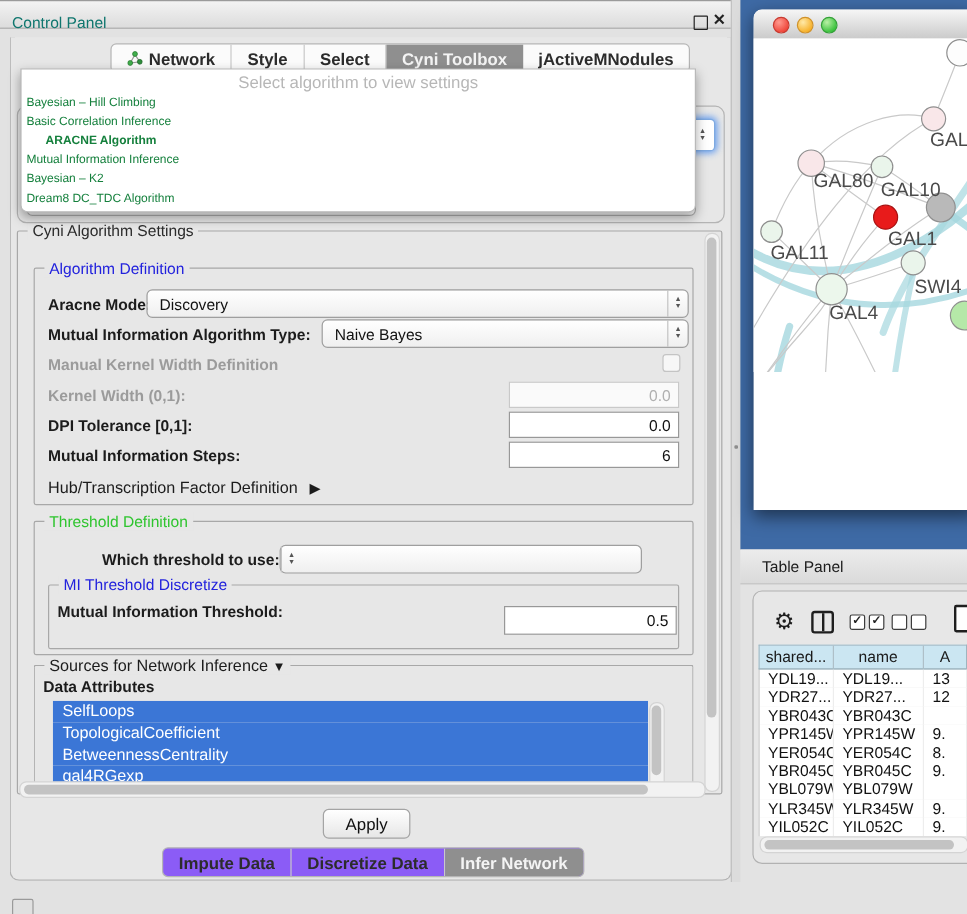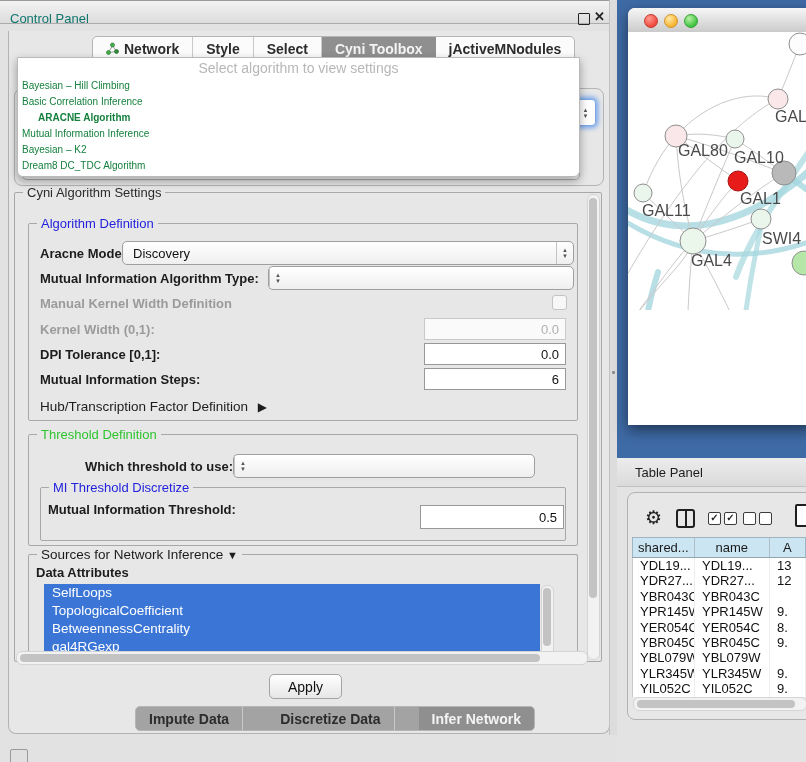--- a/index.html
+++ b/index.html
@@ -155,20 +155,21 @@
 <div class="abs lbl" style="left:40px;top:246px;">Aracne Mode:</div>
 <div class="abs combo" style="left:122px;top:241px;width:452px;">
   <span class="val">Discovery</span>
   <span class="step">
       <span>▲</span>
       <span>▼</span>
     </span>
 </div>
 <div class="abs lbl" style="left:40px;top:271px;">Mutual Information Algorithm Type:</div>
 <div class="abs combo" style="left:268px;top:266px;width:306px;">
+  <span class="val">Naive Bayes</span>
   <span class="step">
       <span>▲</span>
       <span>▼</span>
     </span>
 </div>
 <div class="abs lbl dis" style="left:40px;top:296px;">Manual Kernel Width Definition</div>
 <div class="abs checkbox" style="left:552px;top:295px;"></div>
 <div class="abs lbl dis" style="left:40px;top:322px;font-weight:bold;">Kernel Width (0,1):</div>
 <div class="abs field dis" style="left:424px;top:318px;width:142px;">0.0</div>
 <div class="abs lbl" style="left:40px;top:347px;">DPI Tolerance [0,1]:</div>
@@ -215,21 +216,21 @@
 </div>
 
 <div class="abs sb-track" style="left:16px;top:651px;width:570px;height:12px;">
   <div class="sb-thumb" style="left:3px;top:1.5px;width:520px;height:8px;"></div>
 </div>
 
 <div class="abs mac-btn" style="left:269px;top:674px;width:71px;height:23px;">
   <span>Apply</span>
 </div>
 
-<div class="abs tabbar" style="left:135px;top:706px;background:#a3a3a3;gap:24px;">
+<div class="abs tabbar" style="left:135px;top:706px;background:#8b5cf6;">
   <div class="tab">
       <span>Impute Data</span>
     </div>
   <div class="tab">
       <span>Discretize Data</span>
     </div>
   <div class="tab sel">
       <span>Infer Network</span>
     </div>
 </div>

